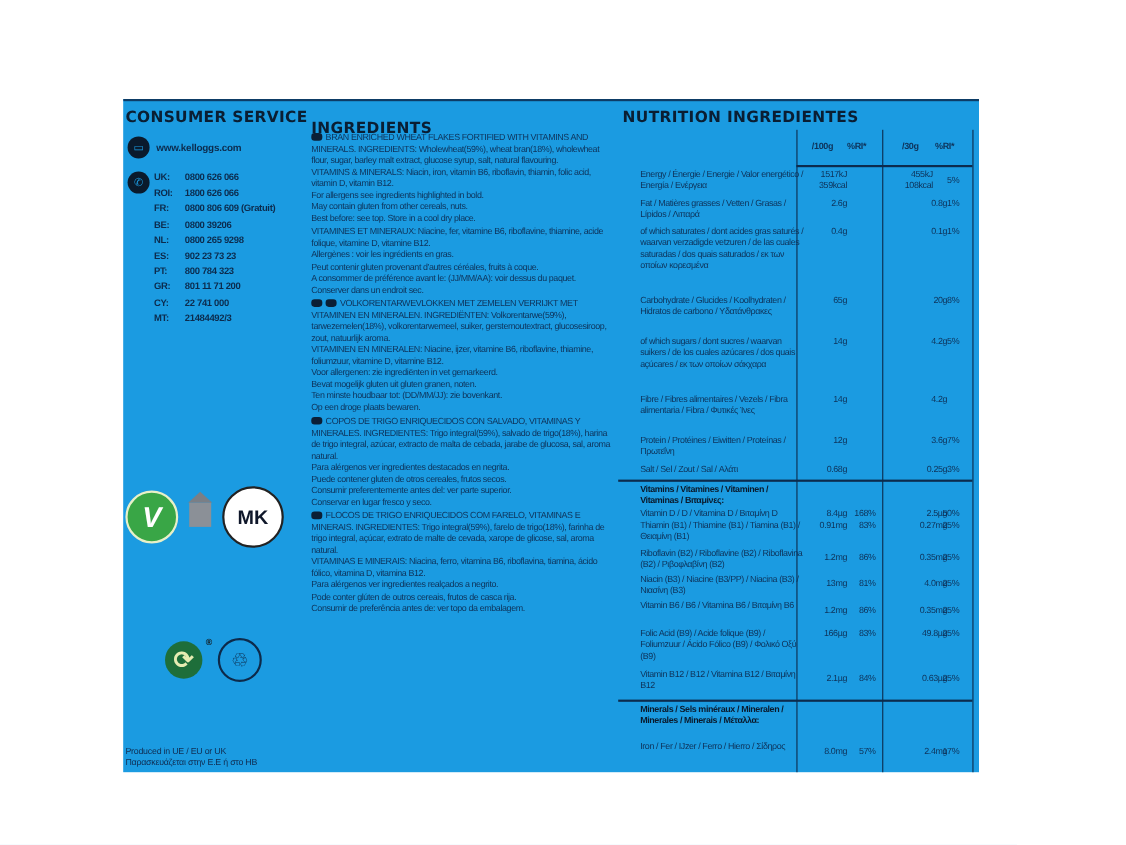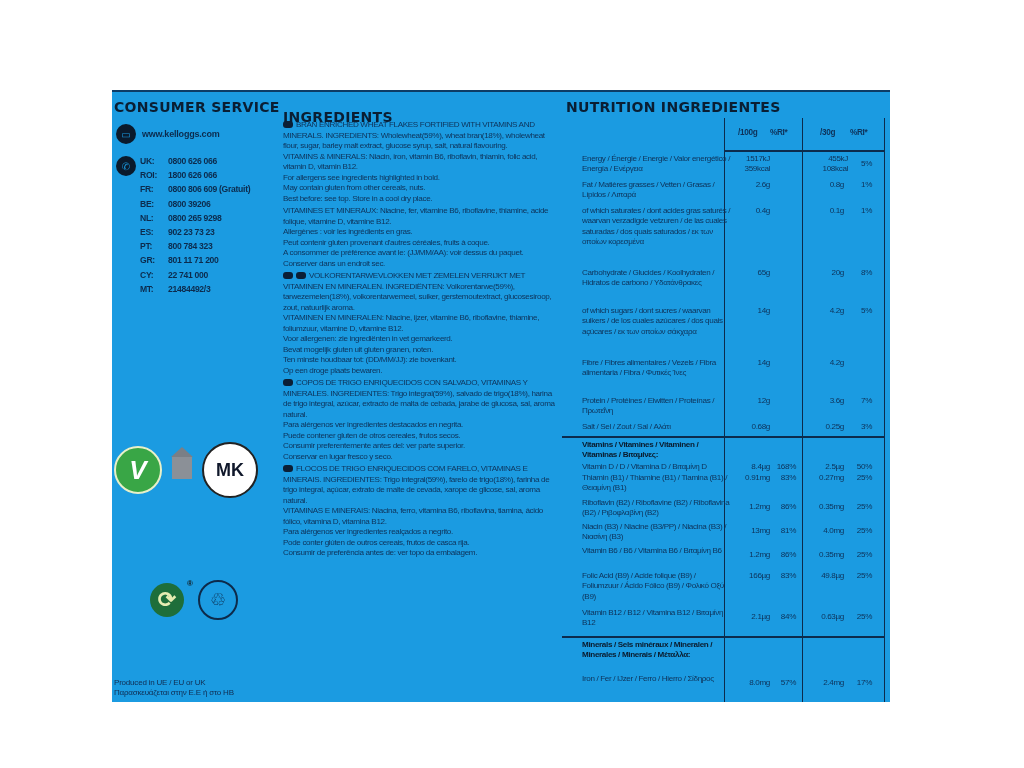--- a/index.html
+++ b/index.html
@@ -40,21 +40,21 @@
   .nut .h-title{left:4px;top:9px;}
   .tbl{position:absolute;left:0;top:28px;width:323px;height:590px;}
   .vline{position:absolute;top:0;bottom:0;width:1px;background:#0c2b4d;}
   .hline{position:absolute;height:1.5px;background:#0c2b4d;}
   .th{position:absolute;top:10px;font-size:8.2px;font-weight:bold;color:#0e3259;letter-spacing:-0.3px;}
   .nrow{position:absolute;left:4px;width:315px;font-size:8.1px;line-height:10.3px;letter-spacing:-0.35px;color:#0e3259;}
   .nrow .lbl{position:absolute;left:16px;width:150px;}
   .nrow .v{position:absolute;text-align:right;}
   .c1{left:172px;width:32px;}
   .c2{left:206px;width:24px;}
-  .c3{left:246px;width:32px;}
+  .c3{left:263px;width:32px;}
   .c4{left:290px;width:16px;}
   .bold{font-weight:bold;color:#0a1a2c;}
 </style>
 </head>
 <body>
 
 <div class="panel">
   <div class="panel-topline"></div>
 
   <div class="cs">

